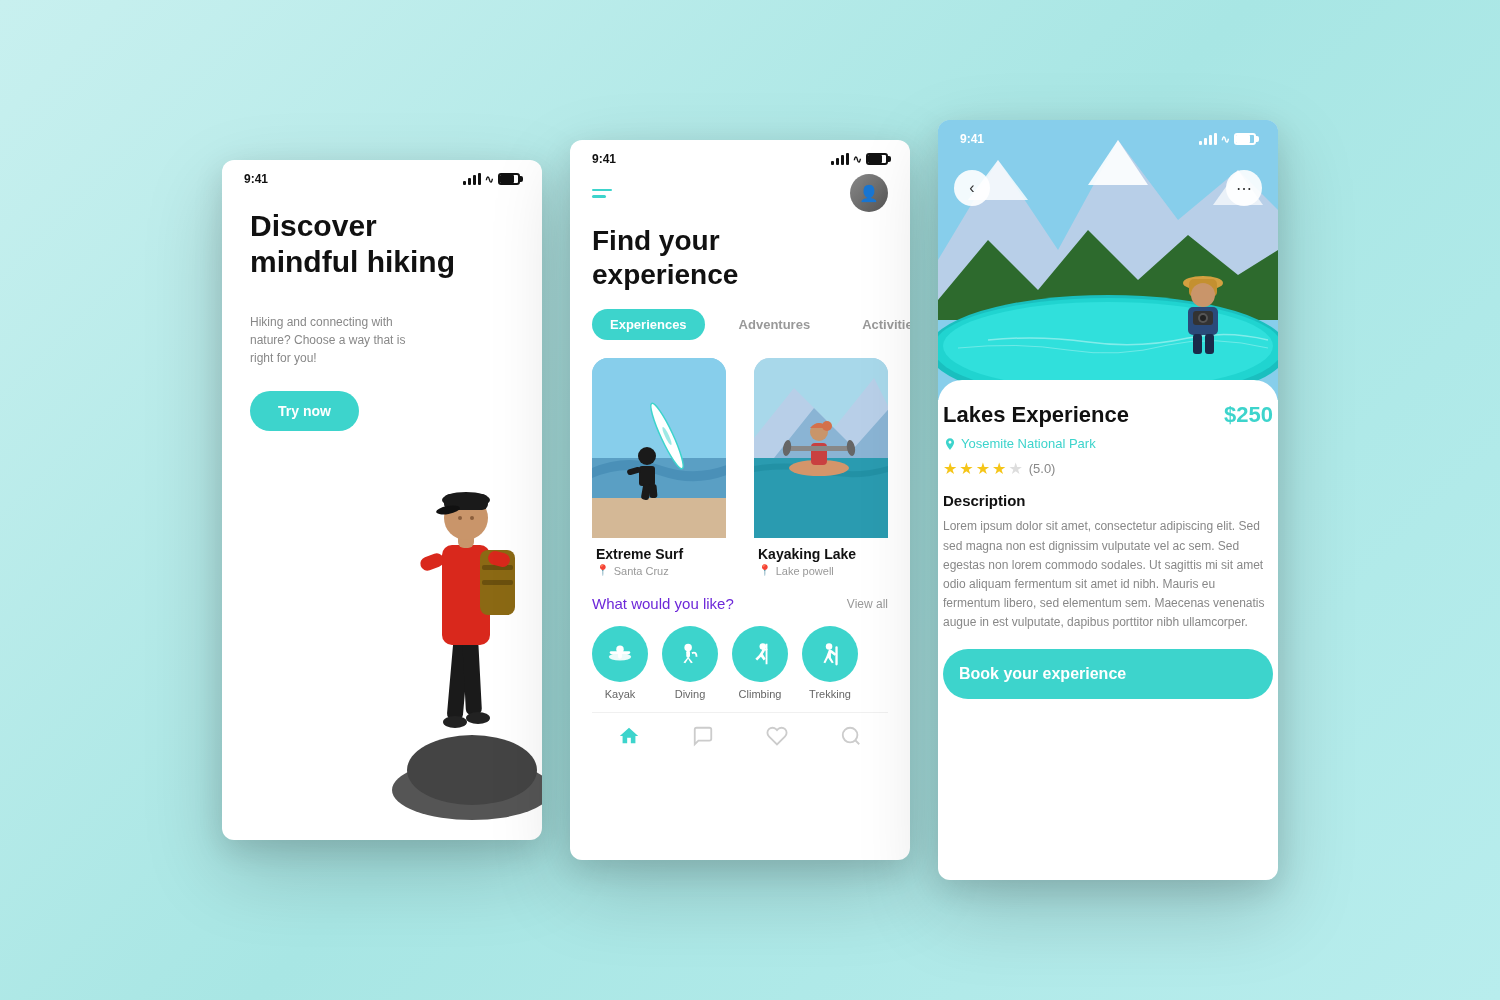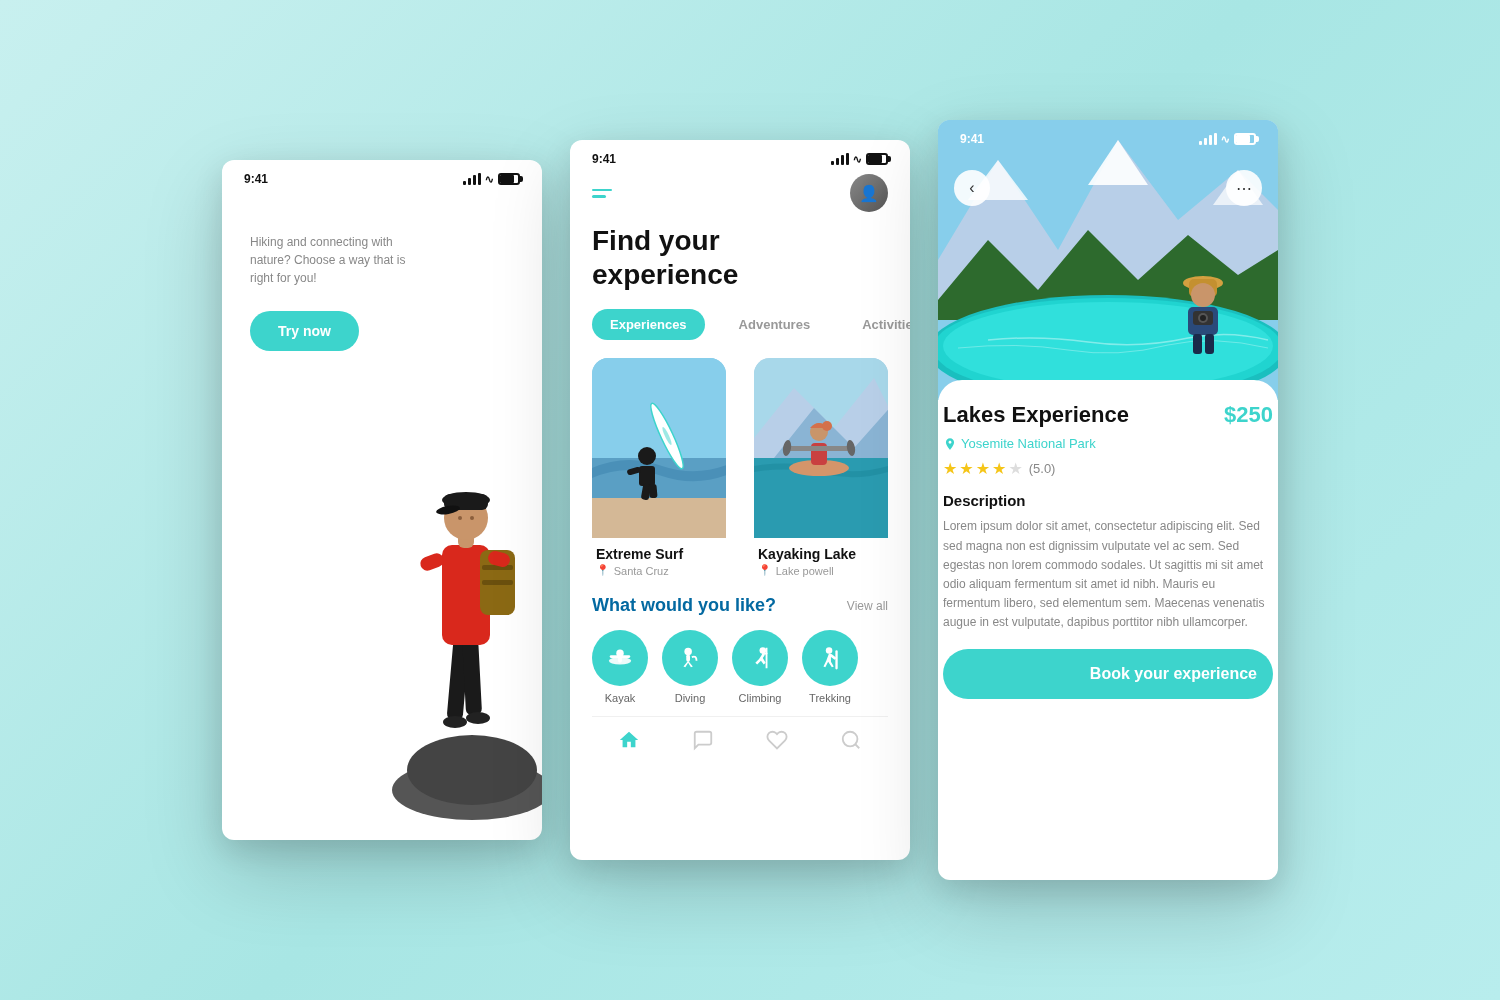--- a/index.html
+++ b/index.html
@@ -292,23 +292,23 @@
     }
 
     .section-header {
       display: flex;
       justify-content: space-between;
       align-items: center;
       margin-bottom: 14px;
     }
 
     .section-title {
-      font-size: 18px;
-      font-weight: 700;
-      color: #0369a1;
+      font-size: 15px;
+      font-weight: 400;
+      color: #6d28d9;
     }
 
     .view-all {
       font-size: 12px;
       color: #999;
       cursor: pointer;
     }
 
     .activities-row {
       display: flex;
@@ -477,21 +477,21 @@
 
     .book-btn {
       display: block;
       width: calc(100% - 0px);
       background: #3dd4cc;
       color: #fff;
       font-size: 16px;
       font-weight: 600;
       padding: 16px;
       border-radius: 30px;
-      text-align: right;
+      text-align: left;
       cursor: pointer;
       border: none;
       margin: 16px 0 12px;
     }
   </style>
 </head>
 <body>
 
 <div class="screens-container">
 
@@ -507,20 +507,24 @@
         </div>
         <span class="wifi-icon">∿</span>
         <div class="battery">
             <div class="battery-fill"></div>
           </div>
       </div>
     </div>
 
     <div class="screen1-content">
       <div class="screen1-text">
+        <div class="screen1-title">
+          <span>Discover</span><br>
+          <span>mindful hiking</span>
+        </div>
         <div class="screen1-subtitle">Hiking and connecting with nature? Choose a way that is right for you!</div>
         <button class="try-now-btn">Try now</button>
       </div>
 
       <div class="hiker-figure">
         <svg viewBox="0 0 200 520" width="200" height="520" xmlns="http://www.w3.org/2000/svg">
 
           <ellipse cx="120" cy="490" rx="80" ry="30" fill="#555"></ellipse>
           <ellipse cx="120" cy="470" rx="65" ry="35" fill="#444"></ellipse>
 

